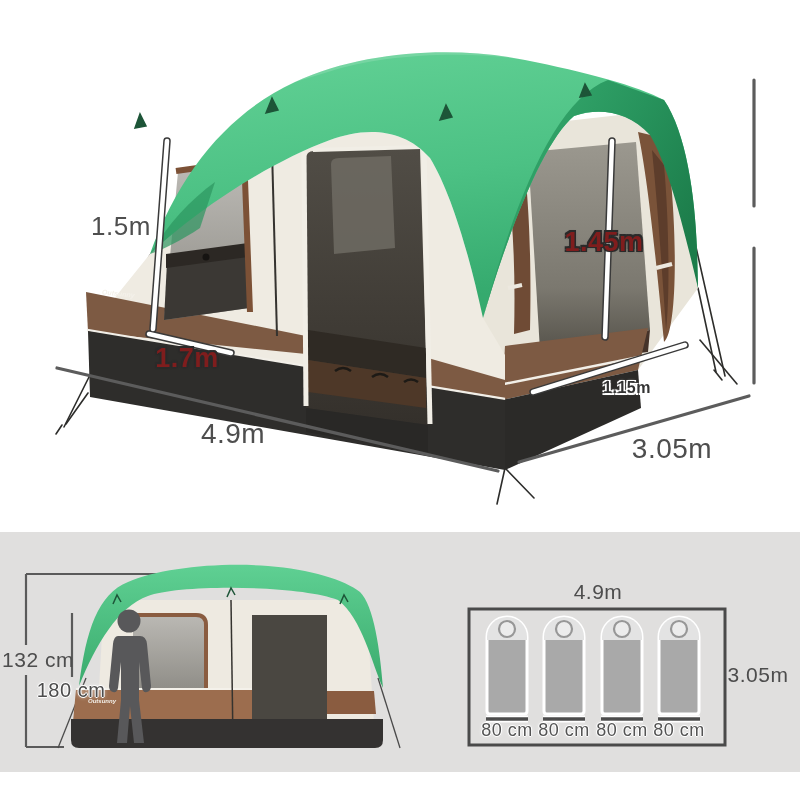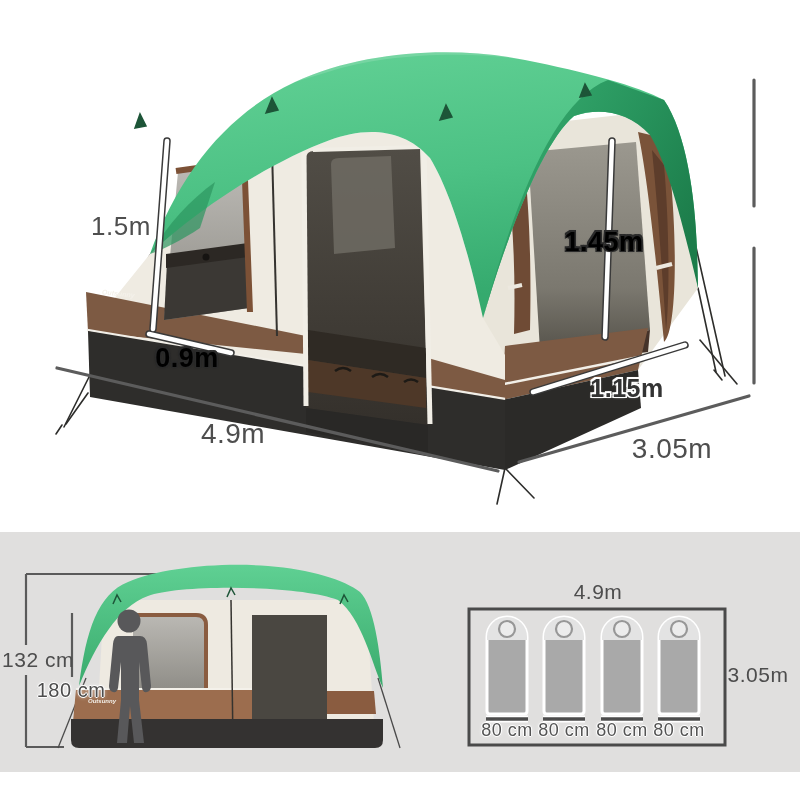--- a/index.html
+++ b/index.html
@@ -2,21 +2,21 @@
 <html><head>
 <meta charset="utf-8">
 <style>
   html,body{margin:0;padding:0;background:#ffffff;}
   #stage{position:relative;width:800px;height:772px;background:#ffffff;overflow:hidden;
          font-family:"Liberation Sans", sans-serif;}
   #art{position:absolute;left:0;top:0;}
   .lbl{position:absolute;transform:translate(-50%,-50%);white-space:nowrap;
        color:#4e4e4e;font-size:27px;letter-spacing:.5px;}
   .lbl.halo{text-shadow:-1px 0 0 #fff,1px 0 0 #fff,0 -1px 0 #fff,0 1px 0 #fff,0 0 4px #fff;}
-  .lbl.bold-white{color:#000000;font-weight:bold;
+  .lbl.bold-white{color:#7f1d1d;font-weight:bold;
        text-shadow:-1.5px -1.5px 0 #2a2a2a,1.5px -1.5px 0 #2a2a2a,-1.5px 1.5px 0 #2a2a2a,1.5px 1.5px 0 #2a2a2a,0 0 3px rgba(0,0,0,.55);}
   .lbl.bold-dark{color:#333;font-weight:bold;
        text-shadow:-1.5px -1.5px 0 #fff,1.5px -1.5px 0 #fff,-1.5px 1.5px 0 #fff,1.5px 1.5px 0 #fff,0 0 3px #fff;}
   .lbl.small{font-size:21px;color:#4d4d4d;}
   .lbl.tiny{font-size:18px;color:#545454;}
   .logo{position:absolute;color:#f4f1ea;font-style:italic;font-weight:bold;
         transform:rotate(6deg);pointer-events:none;}
 </style>
 </head>
 <body>
@@ -227,23 +227,23 @@
         <path d="M 659,637 A 20 20 0 0 1 699,637 L 699,640 L 659,640 Z" fill="#e3e3e3"></path>
         <circle cx="679" cy="629" r="8" fill="#ececec" stroke="#979797" stroke-width="2.2"></circle>
         <line x1="658" y1="719" x2="700" y2="719" stroke="#ffffff" stroke-width="7"></line>
         <line x1="658" y1="719" x2="700" y2="719" stroke="#4b4b4b" stroke-width="3.5"></line>
       </g>
     </g>
   </g>
 </svg>
 
 <div class="lbl halo" style="left:121px;top:226px;font-size:26px;">1.5m</div>
-<div class="lbl bold-white" style="left:187px;top:358px;font-size:27px;">0.9m</div>
+<div class="lbl bold-white" style="left:187px;top:358px;font-size:27px;">1.7m</div>
 <div class="lbl bold-white" style="left:604px;top:242px;font-size:27px;">1.45m</div>
-<div class="lbl bold-dark" style="left:627px;top:388px;font-size:25px;">1.15m</div>
+<div class="lbl bold-dark" style="left:627px;top:388px;font-size:16px;">1.15m</div>
 <div class="lbl" style="left:233px;top:434px;font-size:28px;">4.9m</div>
 <div class="lbl" style="left:672px;top:449px;font-size:28px;">3.05m</div>
 
 <div class="lbl small" style="left:38px;top:660px;">132 cm</div>
 <div class="lbl small halo" style="left:71px;top:690px;font-size:20px;">180 cm</div>
 
 <div class="lbl small" style="left:598px;top:592px;">4.9m</div>
 <div class="lbl small" style="left:758px;top:675px;">3.05m</div>
 
 <div class="lbl tiny halo" style="left:507px;top:730px;">80 cm</div>

